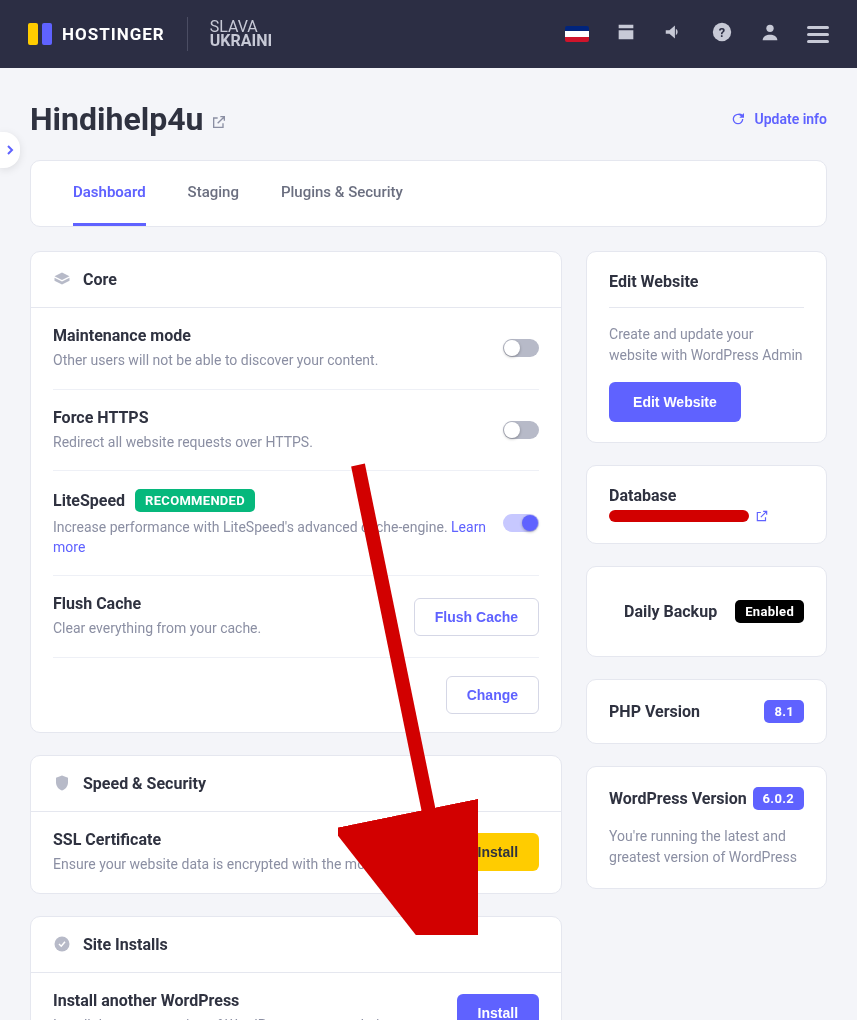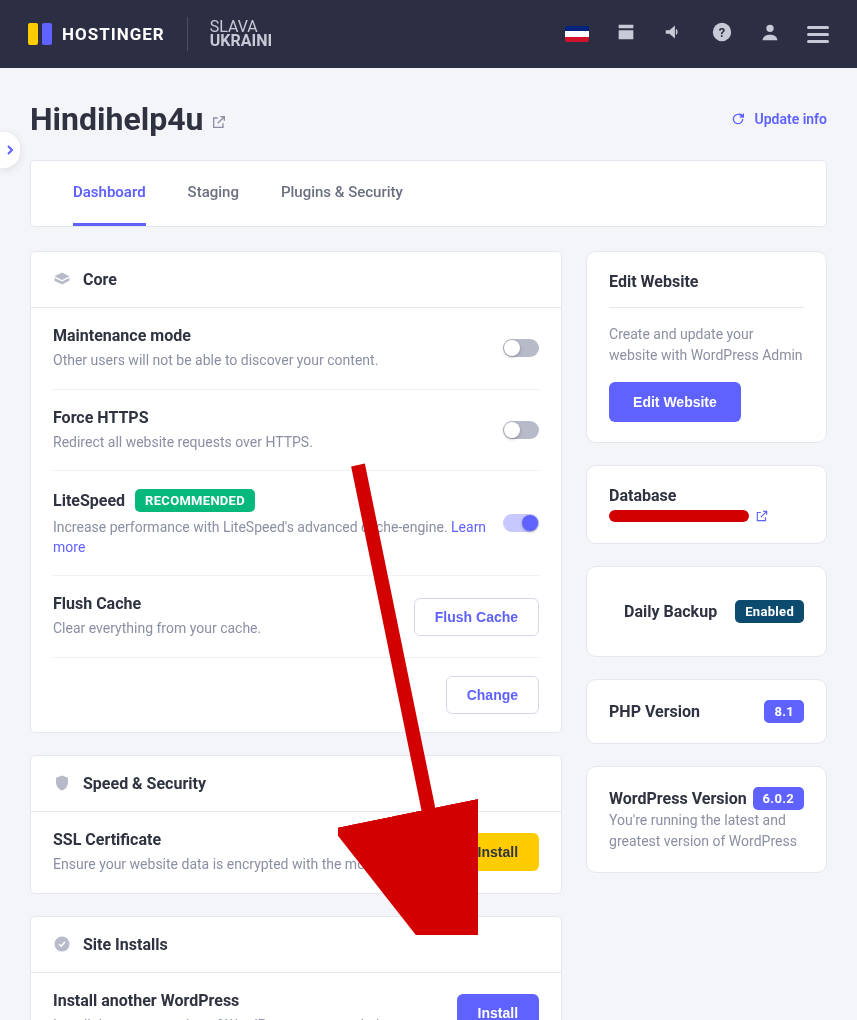--- a/index.html
+++ b/index.html
@@ -27,42 +27,42 @@
 .side-tab svg{width:10px;height:10px;stroke:#5f62ff;fill:none;stroke-width:2;}
 
 
 .main{padding:32px 30px 40px;}
 .page-head{display:flex;align-items:center;justify-content:space-between;margin-bottom:22px;}
 .page-title{font-size:32px;font-weight:700;display:flex;align-items:center;gap:8px;}
 .page-title .ext{color:#8b8fa3;}
 .update-info{display:flex;align-items:center;gap:8px;color:#5f62ff;font-weight:600;font-size:14px;}
 .update-info svg{width:16px;height:16px;fill:#5f62ff;}
 
-.card{background:#fff;border:1px solid #e5e7ef;border-radius:5px;}
+.card{background:#fff;border:1px solid #e5e7ef;border-radius:10px;}
 .tabs{display:flex;gap:42px;padding:0 42px;}
 .tab{padding:22px 0;font-size:15px;color:#6b6f80;font-weight:500;border-bottom:3px solid transparent;}
 .tab.active{color:#5f62ff;border-bottom-color:#5f62ff;font-weight:600;}
 
 .columns{display:flex;gap:24px;margin-top:24px;align-items:flex-start;}
 .col-left{width:552px;display:flex;flex-direction:column;gap:22px;}
 .col-right{width:250px;display:flex;flex-direction:column;gap:22px;}
 
 .section-head{padding:18px 22px;border-bottom:1px solid #e5e7ef;display:flex;align-items:center;gap:12px;font-weight:700;font-size:16px;}
 .section-head svg{width:18px;height:18px;fill:#b7bac8;}
 .section-body{padding:0 22px;}
 
 .row{padding:18px 0;border-bottom:1px solid #eef0f6;display:flex;justify-content:space-between;align-items:center;gap:16px;}
 .row:last-child{border-bottom:none;}
 .row-text h4{font-size:16px;font-weight:700;margin-bottom:6px;display:flex;align-items:center;gap:10px;}
 .row-text p{font-size:14px;color:#8b8fa3;line-height:1.4;}
 .row-text a{color:#5f62ff;text-decoration:none;}
 
 .badge{font-size:13px;font-weight:700;padding:4px 10px;border-radius:5px;letter-spacing:0.3px;}
 .badge.green{background:#06b87c;color:#fff;}
-.badge.teal{background:#0c4a6e;color:#fff;}
+.badge.teal{background:#000000;color:#fff;}
 .badge.purple{background:#5f62ff;color:#fff;}
 
 .toggle{width:36px;height:18px;border-radius:18px;position:relative;flex:none;}
 .toggle::after{content:"";position:absolute;width:16px;height:16px;border-radius:50%;top:1px;background:#fff;box-shadow:0 1px 3px rgba(0,0,0,0.3);}
 .toggle.off{background:#b7bac8;}
 .toggle.off::after{left:1px;}
 .toggle.on{background:#c7c8ff;}
 .toggle.on::after{right:1px;background:#5f62ff;}
 
 .btn{font-size:14px;font-weight:600;padding:10px 20px;border-radius:6px;border:1px solid transparent;cursor:pointer;}
@@ -280,21 +280,21 @@
       </div>
 
       <div class="rcard">
         <div class="inline">
           <h4 style="margin:0;">PHP Version</h4>
           <span class="badge purple">8.1</span>
         </div>
       </div>
 
       <div class="rcard">
-        <div class="inline" style="align-items:center;">
+        <div class="inline" style="margin-bottom:16px;align-items:center;">
           <h4 style="margin:0;">WordPress Version</h4>
           <span class="badge purple">6.0.2</span>
         </div>
         <p>You're running the latest and greatest version of WordPress</p>
       </div>
 
     </div>
   </div>
 </div>
 

